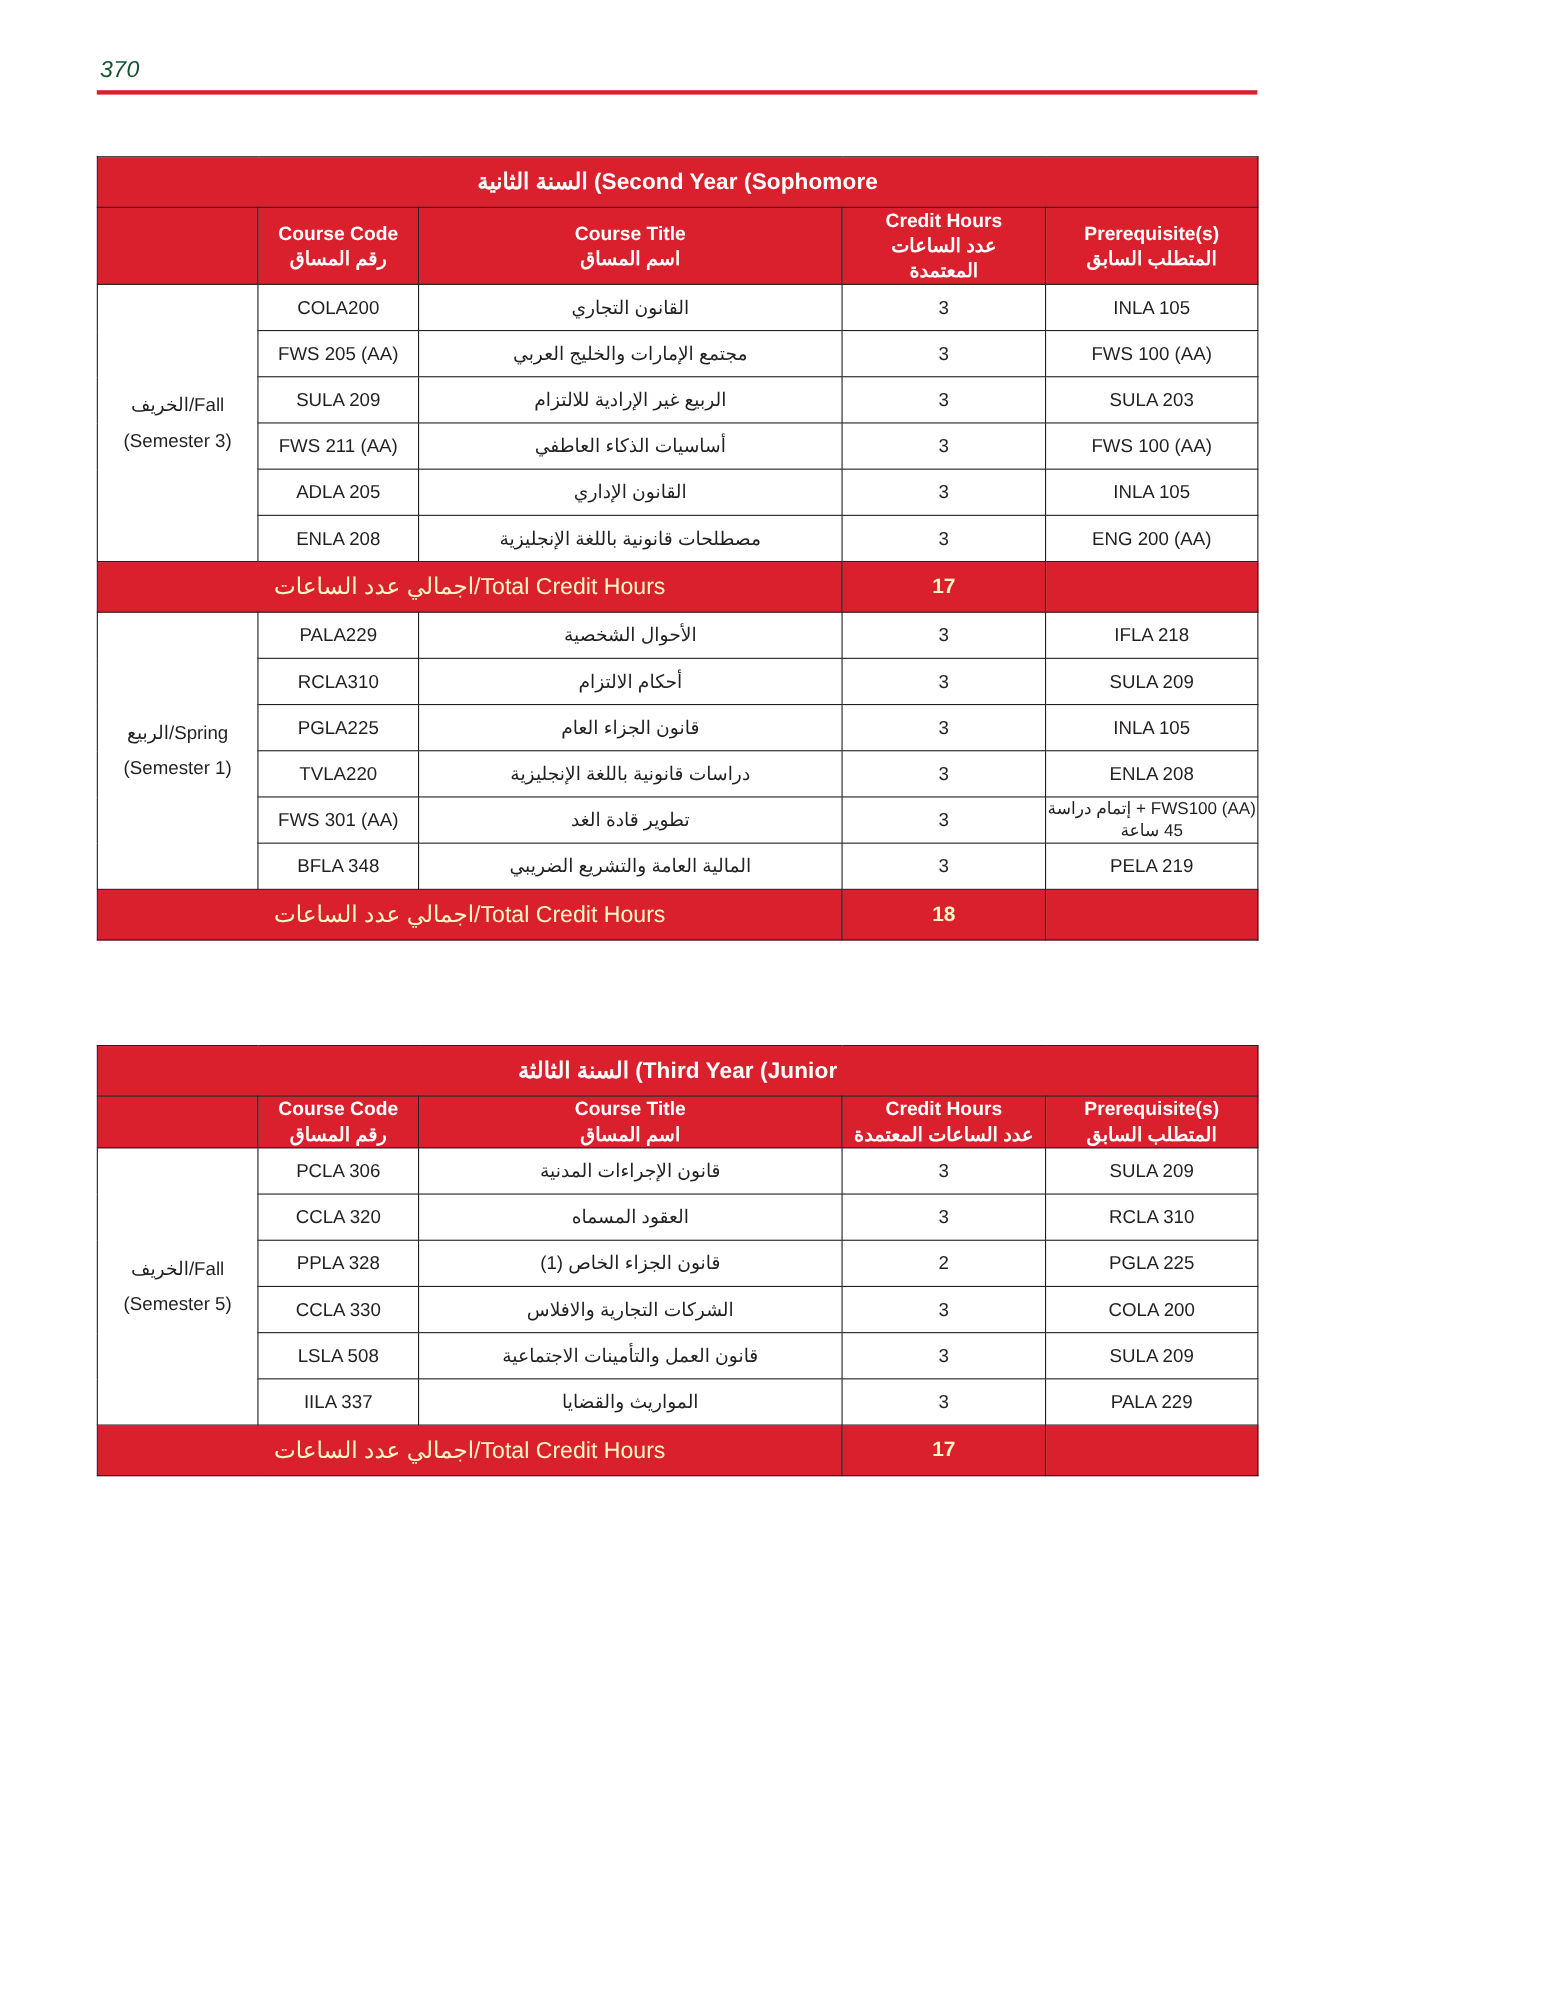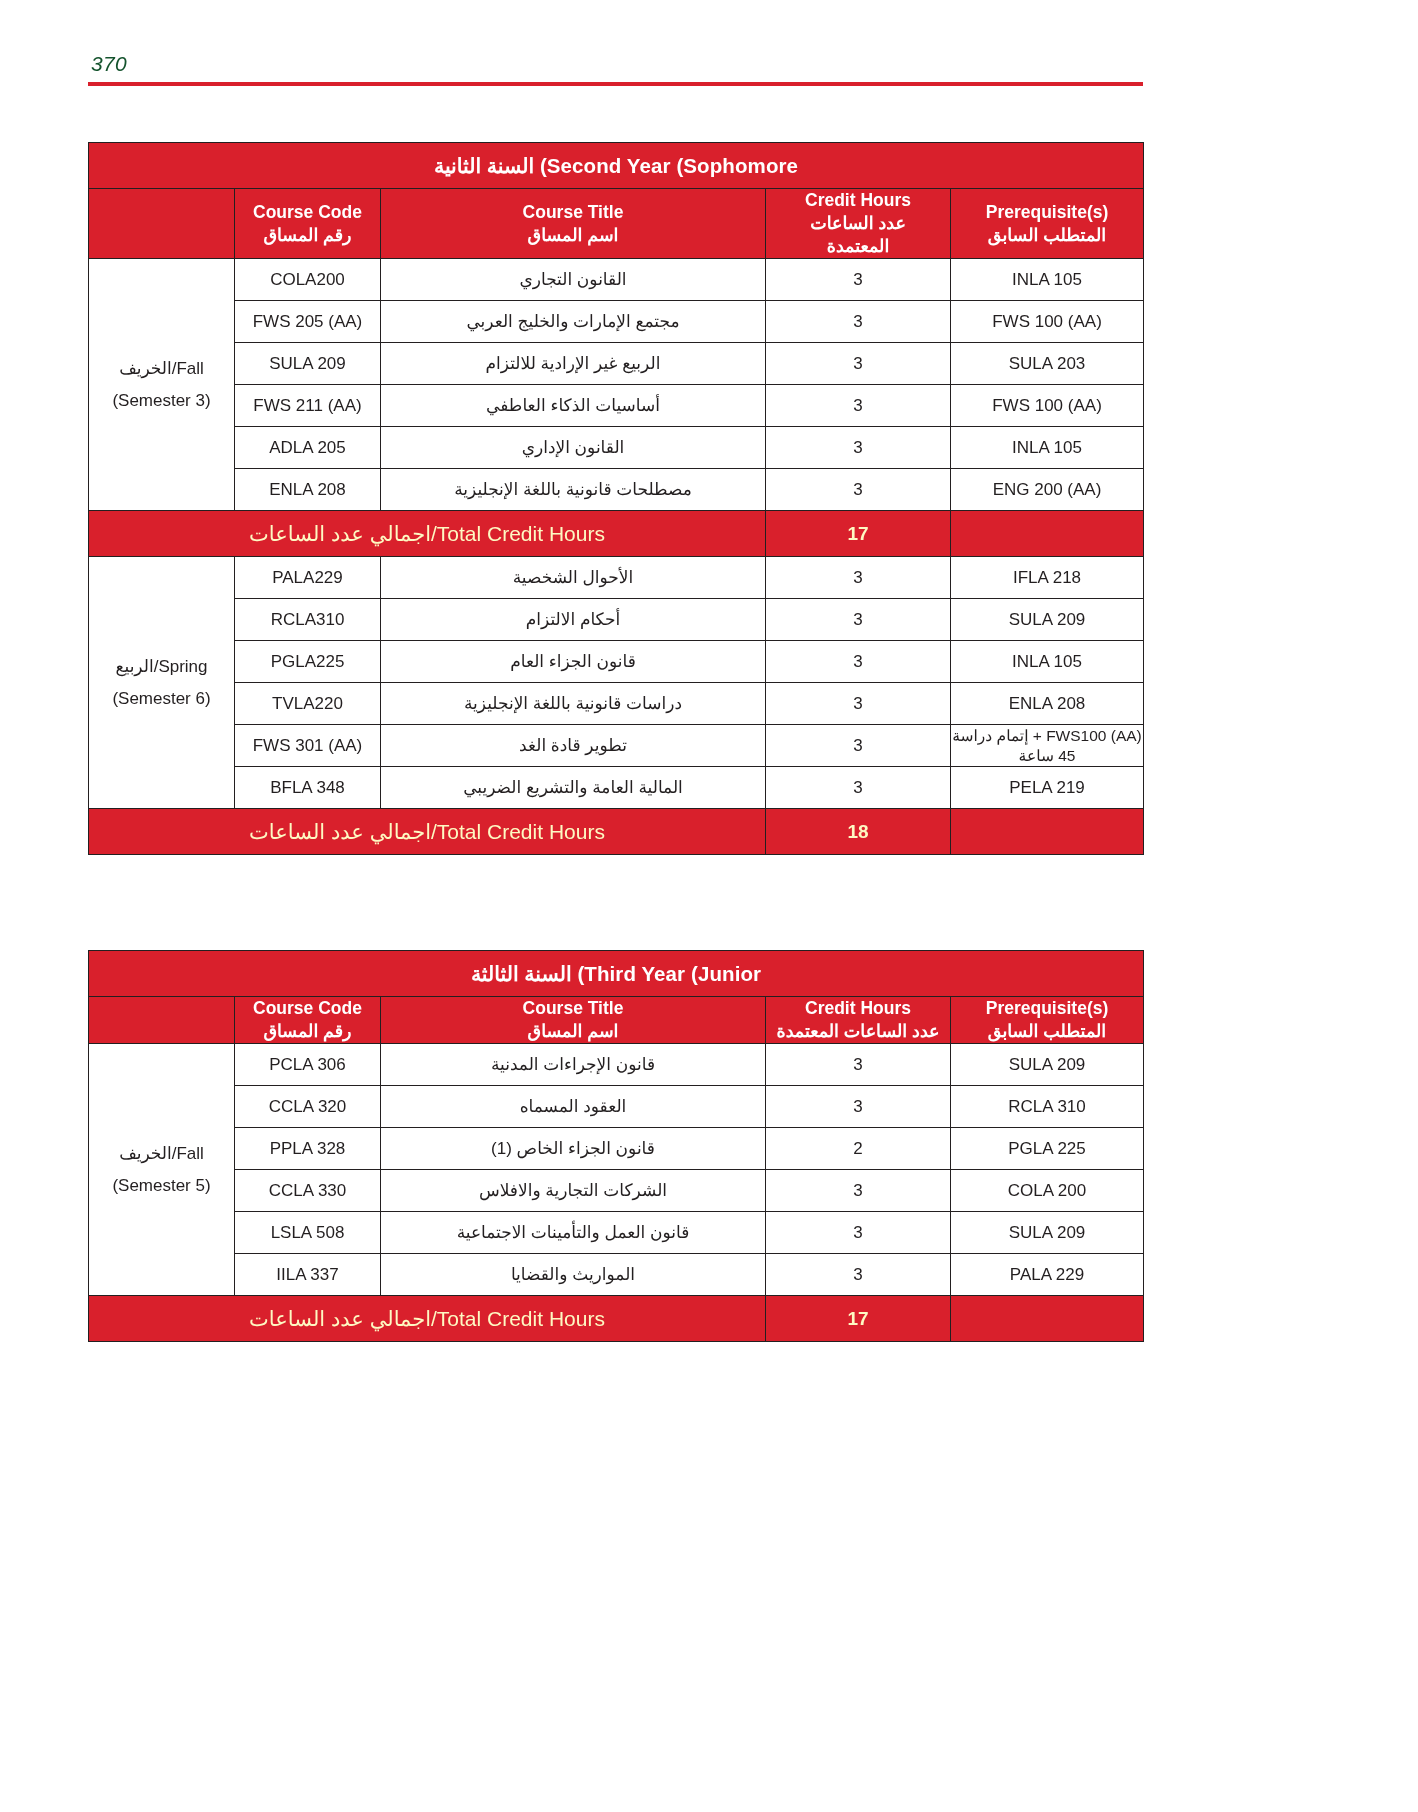--- a/index.html
+++ b/index.html
@@ -240,21 +240,21 @@
         </tr>
         <tr class="total-row">
           <td class="total-label" colspan="3">اجمالي عدد الساعات/Total Credit Hours</td>
           <td class="total-value">17</td>
           <td class="total-blank"></td>
         </tr>
 
         <tr>
           <td class="sem-cell" rowspan="6">
             <span>الربيع/Spring</span>
-            <span class="l2">(Semester 6)</span>
+            <span class="l2">(Semester 1)</span>
           </td>
           <td class="code-cell">PALA229</td>
           <td class="title-cell">الأحوال الشخصية</td>
           <td class="cred-cell">3</td>
           <td class="prer-cell">IFLA 218</td>
         </tr>
         <tr>
           <td class="code-cell">RCLA310</td>
           <td class="title-cell">أحكام الالتزام</td>
           <td class="cred-cell">3</td>

